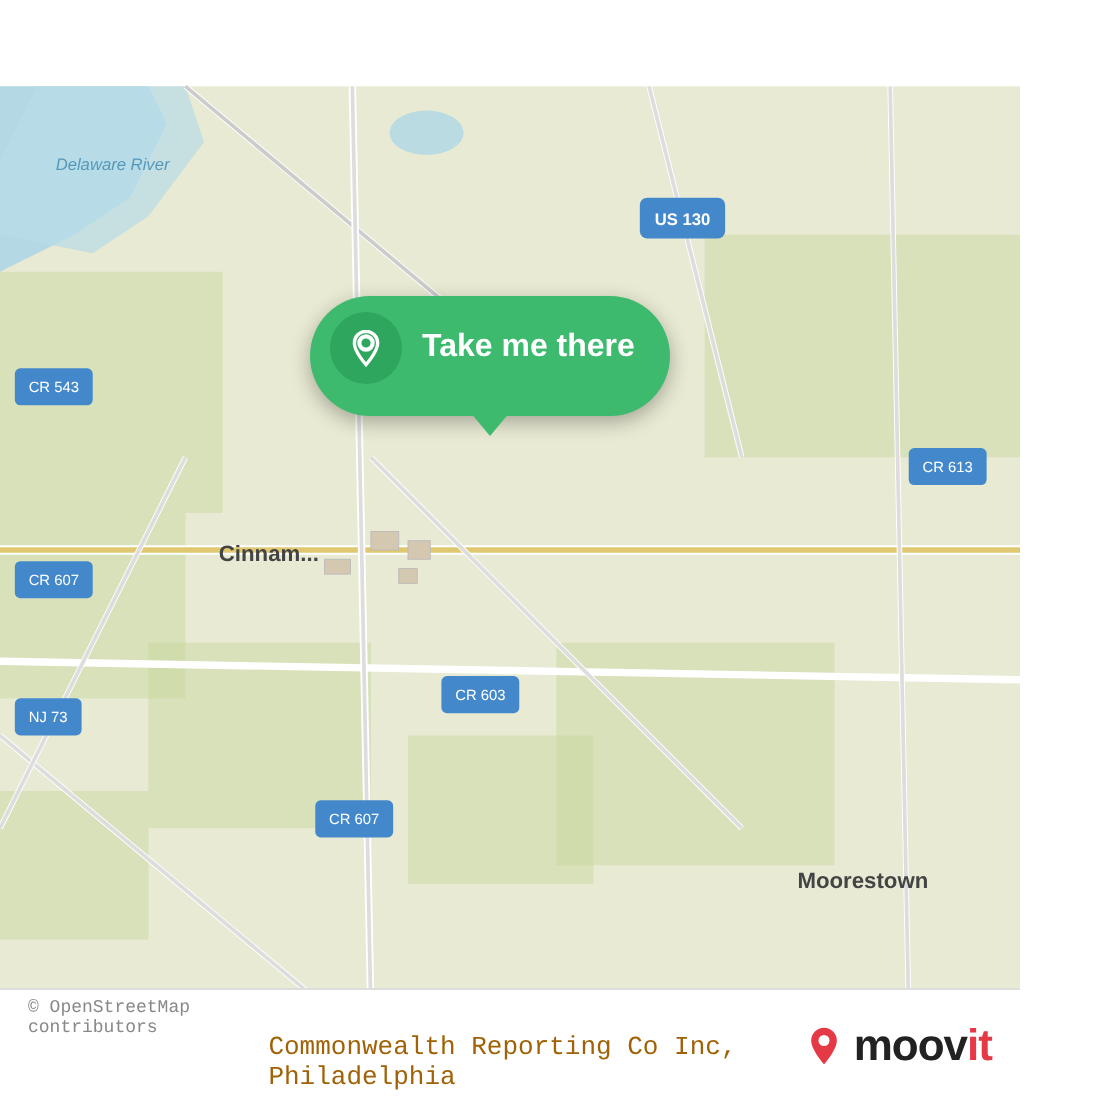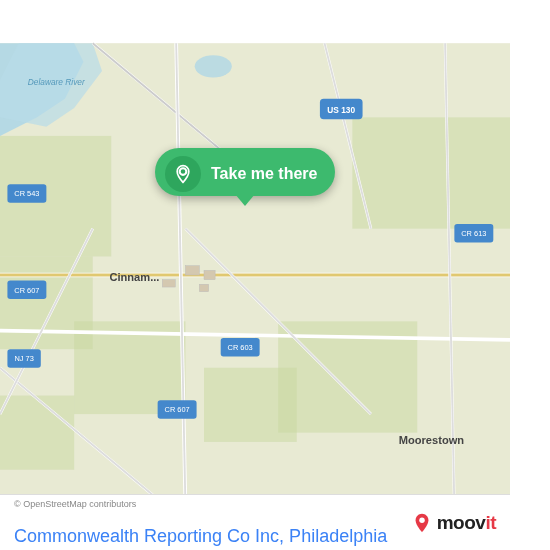--- a/index.html
+++ b/index.html
@@ -30,31 +30,31 @@
       display: flex;
       align-items: center;
       justify-content: space-between;
       border-top: 1px solid #ddd;
       z-index: 10;
       height: 56px;
     }
 
     #bottom-left {
       display: flex;
-      flex-direction: column;
+      font-family: Liberation Mono, monospace;
     }
 
     #attribution {
       font-size: 9px;
       color: #888;
     }
 
     #location-name {
-      font-size: 18px;
-      color: #3b82f6;
+      font-size: 13px;
+      color: #a16207;
       font-weight: 500;
       margin-top: 17px;
     }
 
     #moovit-logo {
       display: flex;
       align-items: center;
       font-size: 22px;
       font-weight: bold;
       color: #e63946;
@@ -63,21 +63,21 @@
     
     #popup {
       position: absolute;
       top: 148px;
       left: 155px;
       z-index: 20;
       display: flex;
       align-items: center;
       background: #3dba6e;
       border-radius: 30px;
-      padding: 8px 18px 4px 10px;
+      padding: 8px 18px 16px 10px;
       box-shadow: 0 3px 10px rgba(0,0,0,0.3);
       gap: 10px;
     }
 
     #popup-icon {
       width: 36px;
       height: 36px;
       background: #2ea65d;
       border-radius: 50%;
       display: flex;
@@ -207,17 +207,17 @@
     <div id="bottom-left">
       <span id="attribution">© OpenStreetMap contributors</span>
       <span id="location-name">Commonwealth Reporting Co Inc, Philadelphia</span>
     </div>
     <div id="moovit-logo">
 
       <svg width="22" height="22" viewBox="0 0 24 24" style="margin-right:4px;">
         <path d="M12 2C8.13 2 5 5.13 5 9c0 5.25 7 13 7 13s7-7.75 7-13c0-3.87-3.13-7-7-7z" fill="#e63946"></path>
         <circle cx="12" cy="9" r="3" fill="white"></circle>
       </svg>
-      <span style="color:#222; font-weight:bold; font-size:19px; letter-spacing:-0.5px;">moov<span style="color:#e63946;">it</span></span>
+      <span style="color:#222; font-weight:bold; font-size:22px; letter-spacing:-0.5px;">moov<span style="color:#e63946;">it</span></span>
     </div>
   </div>
 
 </div>
 
 </body></html>

